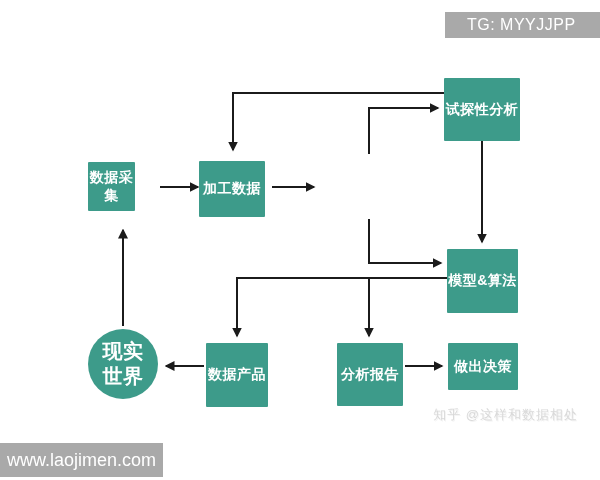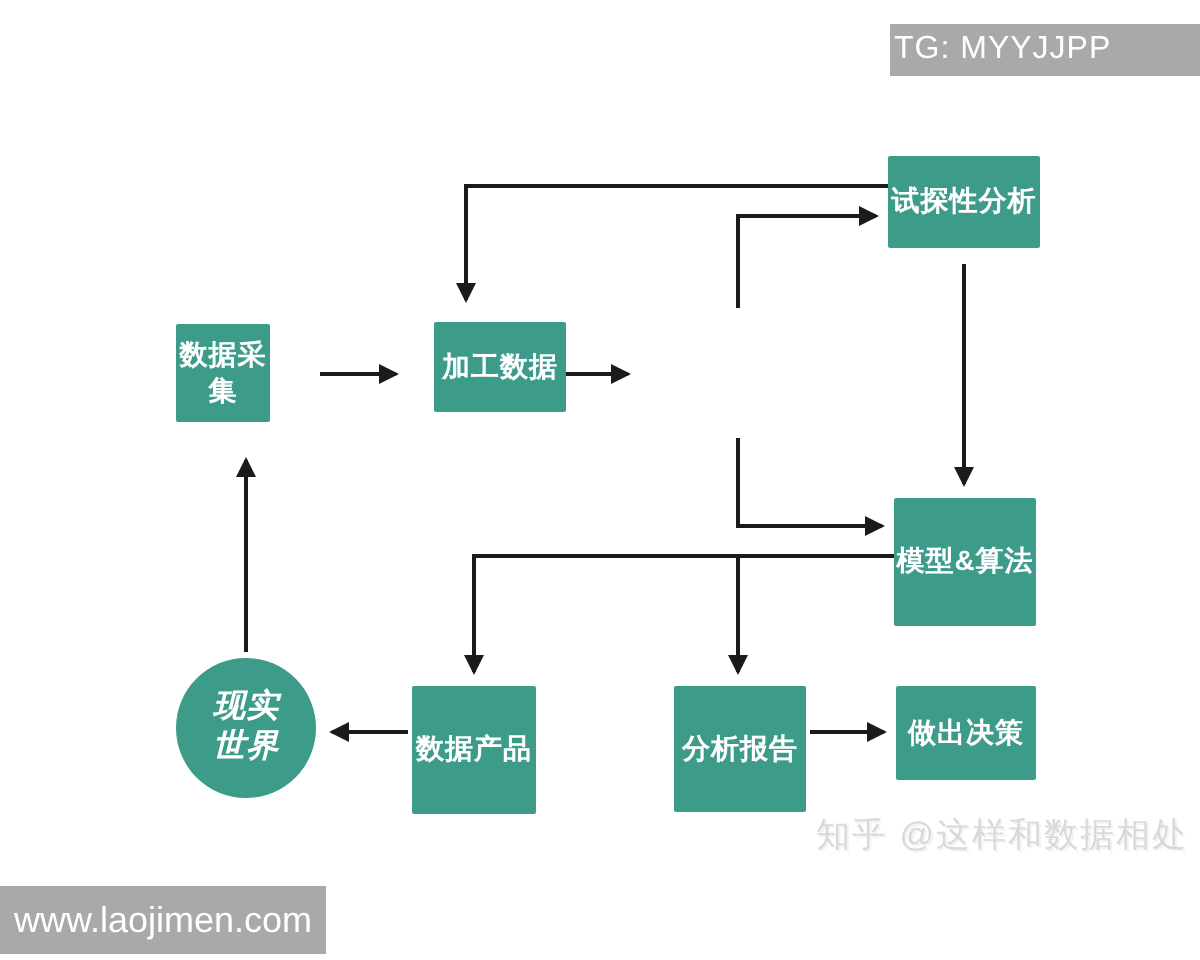--- a/index.html
+++ b/index.html
@@ -20,34 +20,34 @@
   .node.rect{border-radius:1px;}
   .node.diamond{
     background:transparent;
   }
   .diamond-shape{
     position:absolute;left:0;top:0;width:100%;height:100%;
     background:var(--node-fill,#3d9b8a);
     clip-path:polygon(50% 0,100% 50%,50% 100%,0 50%);
   }
   .diamond-label{position:relative;z-index:2;}
-  .node.circle{border-radius:50%;font-size:16px;line-height:1.25;font-style:italic;}
+  .node.circle{border-radius:50%;font-size:20px;line-height:1.25;}
   .pre-line{white-space:pre-line;}
   svg.edges{position:absolute;left:0;top:0;pointer-events:none;}
   .edge{fill:none;stroke:var(--arrow-color,#1b1b1b);stroke-width:2;}
   #arrowhead path{fill:var(--arrow-color,#1b1b1b);}
   .wm-box{
     position:absolute;background:var(--wm-gray,#a9a9a9);color:#ffffff;
     display:flex;align-items:center;box-sizing:border-box;
   }
-  .wm-tg{left:445px;top:12px;width:155px;height:26px;font-size:16px;padding-left:2px;letter-spacing:0.5px;}
+  .wm-tg{left:445px;top:12px;width:155px;height:26px;font-size:16px;padding-left:22px;letter-spacing:0.5px;}
   .wm-laojimen{left:0;top:443px;width:163px;height:34px;font-size:18px;padding-left:7px;}
   .wm-zhihu{
-    position:absolute;right:6px;top:406px;
-    color:var(--faint-gray,#d9d9d9);font-size:17px;letter-spacing:1px;
+    position:absolute;right:22px;top:406px;
+    color:var(--faint-gray,#d9d9d9);font-size:13px;letter-spacing:1px;
     text-shadow:1px 1px 0 #f3f3f3;
   }
 </style>
 </head>
 <body style="--node-fill: #3d9b8a; --node-text: #ffffff; --arrow-color: #1b1b1b; --wm-gray: #a9a9a9; --faint-gray: #d9d9d9; background: rgb(255, 255, 255);">
 
 <div class="stage">
 
   <svg class="edges" width="600" height="480" viewBox="0 0 600 480">
     <defs>
@@ -63,24 +63,24 @@
       <path d="M369,219 L369,263 L441,263" class="edge" marker-end="url(#arrowhead)"></path>
       <path d="M447,278 L237,278 L237,336" class="edge" marker-end="url(#arrowhead)"></path>
       <path d="M369,278 L369,336" class="edge" marker-end="url(#arrowhead)"></path>
       <path d="M204,366 L166,366" class="edge" marker-end="url(#arrowhead)"></path>
       <path d="M405,366 L442,366" class="edge" marker-end="url(#arrowhead)"></path>
       <path d="M123,326 L123,230" class="edge" marker-end="url(#arrowhead)"></path>
     </svg>
 
   <div class="node rect" style="left:88px;top:162px;width:47px;height:49px">数据采集</div>
 
-  <div class="node rect" style="left:217px;top:161px;width:66px;height:45px">加工数据</div>
+  <div class="node rect" style="left:199px;top:161px;width:66px;height:56px">加工数据</div>
 
 
-  <div class="node rect" style="left:444px;top:78px;width:76px;height:46px">试探性分析</div>
+  <div class="node rect" style="left:444px;top:78px;width:76px;height:63px">试探性分析</div>
 
   <div class="node rect" style="left:447px;top:249px;width:71px;height:64px">模型&amp;算法</div>
 
   <div class="node circle pre-line" style="left:88px;top:329px;width:70px;height:70px">现实
 世界</div>
 
   <div class="node rect" style="left:206px;top:343px;width:62px;height:64px">数据产品</div>
 
   <div class="node rect" style="left:337px;top:343px;width:66px;height:63px">分析报告</div>
 

